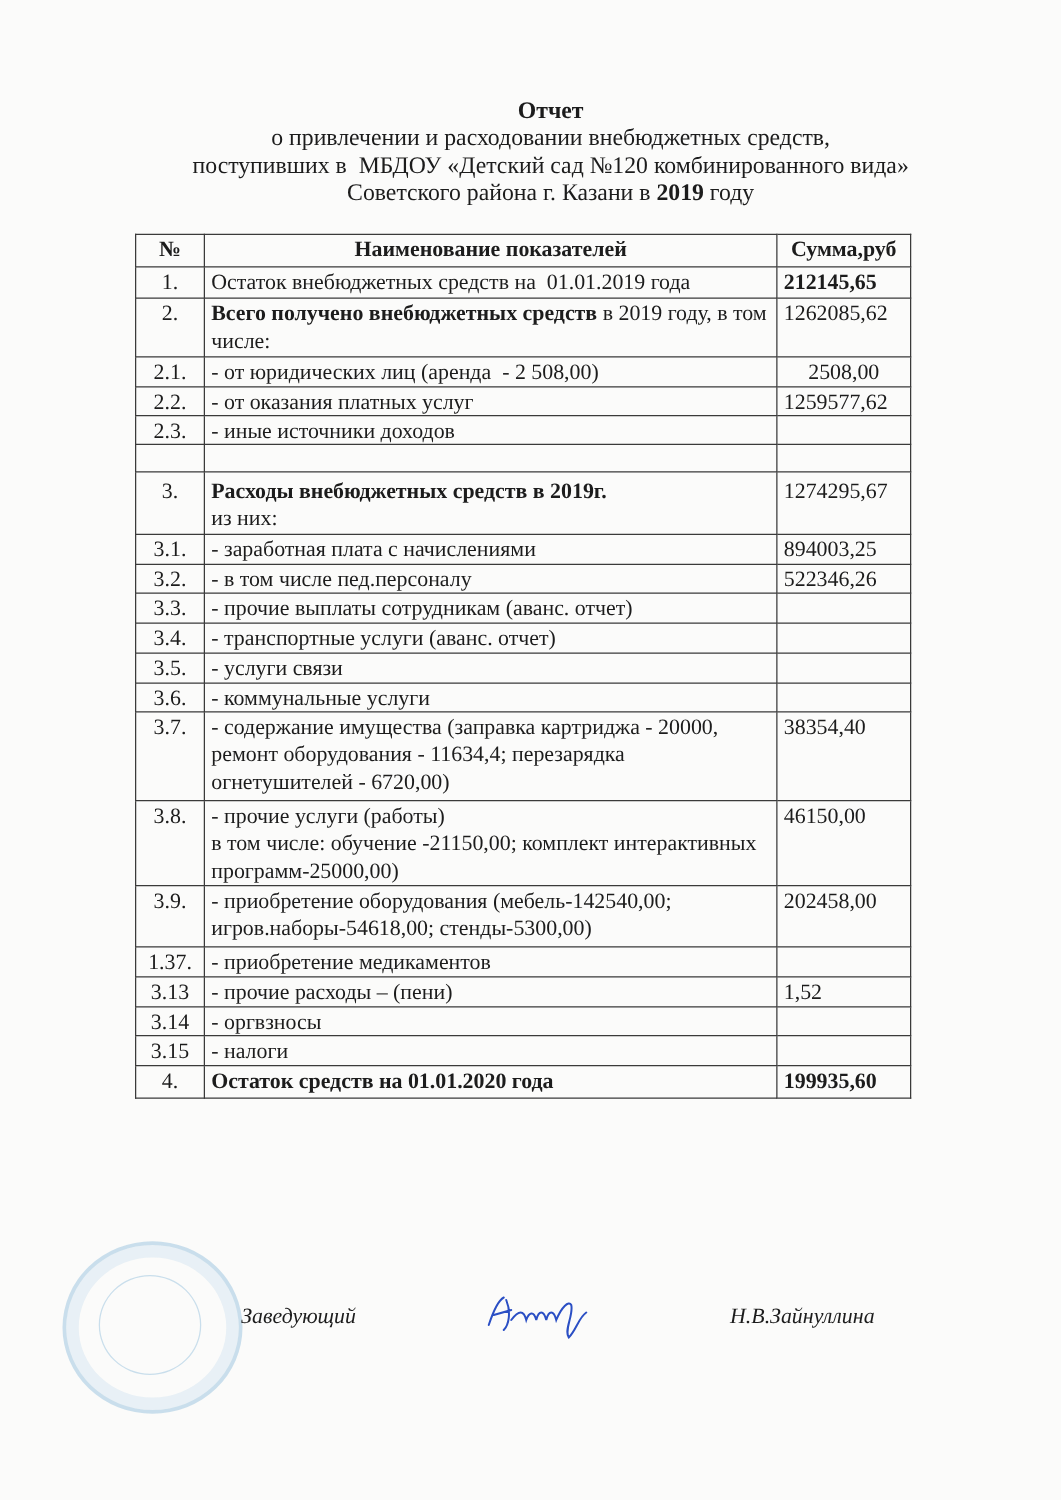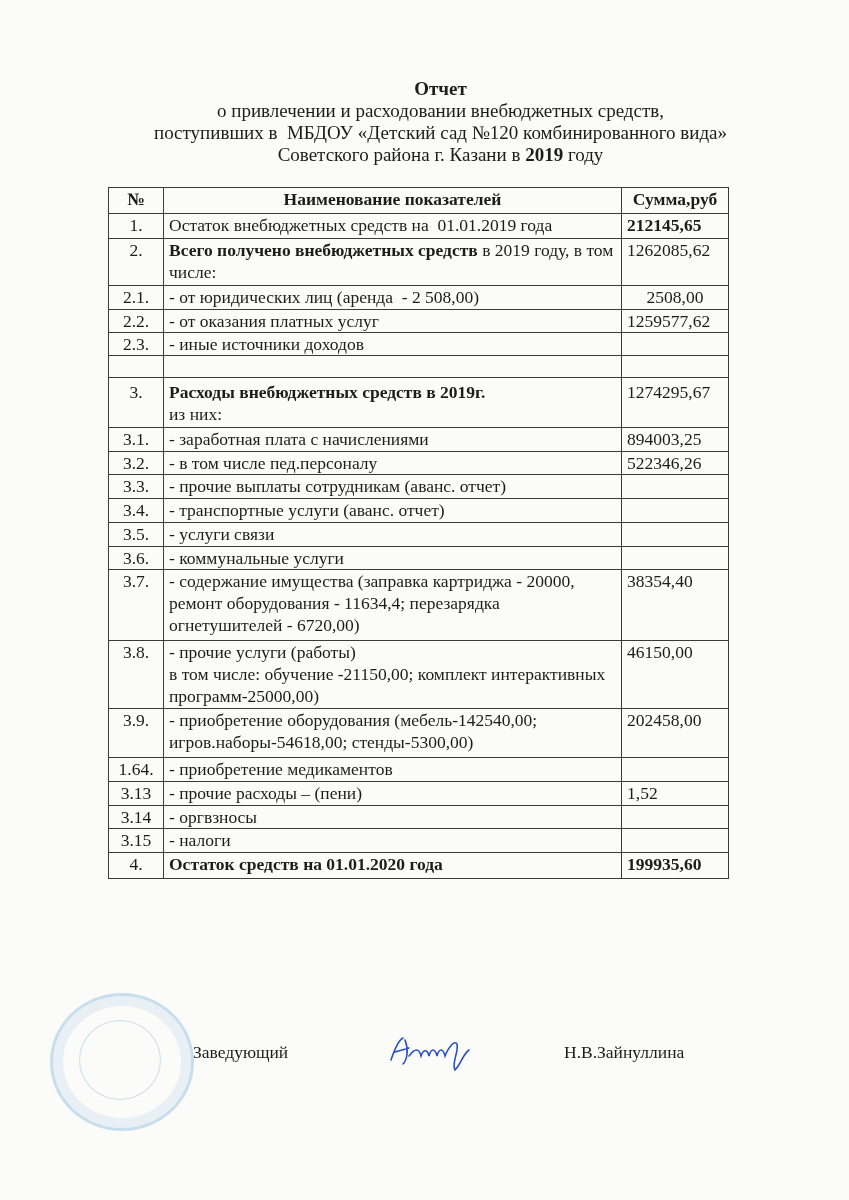--- a/index.html
+++ b/index.html
@@ -17,21 +17,21 @@
     border-collapse:collapse; font-size:17.5px; line-height:22px;
   }
   table.report td, table.report th {
     border:1.3px solid #3a3a3a; padding:0 5px; vertical-align:top;
   }
   table.report th { font-weight:bold; text-align:center; }
   .c-num { width:44px; text-align:center; }
   .c-sum { width:96px; }
   .bold { font-weight:bold;margin-top:48px; }
   .center { text-align:center; }
-  .footer { position:absolute; top:1042px; font-size:17.5px; }
+  .footer { position:absolute; top:1042px; font-size:17.5px;font-style:italic; }
   .stamp {
     position:absolute; left:50px; top:993px; width:138px; height:132px; border-radius:50%;
     border:3px solid rgba(110,170,210,0.35); box-shadow: inset 0 0 0 10px rgba(150,195,225,0.18);
   }
   .stamp .inner {
     position:absolute; left:26px; top:24px; width:80px; height:78px; border-radius:50%;
     border:1.5px solid rgba(110,170,210,0.35);
   }
   .signature { position:absolute; left:385px; top:1030px; width:95px; height:45px; }
 </style>
@@ -130,21 +130,21 @@
     <td class="c-num">3.8.</td>
     <td><span>- прочие услуги (работы)</span><br><span>в том числе: обучение -21150,00; комплект интерактивных программ-25000,00)</span></td>
     <td>46150,00</td>
   </tr>
   <tr style="height:49px">
     <td class="c-num">3.9.</td>
     <td>- приобретение оборудования (мебель-142540,00; игров.наборы-54618,00; стенды-5300,00)</td>
     <td>202458,00</td>
   </tr>
   <tr style="height:24px">
-    <td class="c-num">1.64.</td>
+    <td class="c-num">1.37.</td>
     <td>- приобретение медикаментов</td>
     <td></td>
   </tr>
   <tr style="height:24px">
     <td class="c-num">3.13</td>
     <td>- прочие расходы – (пени)</td>
     <td>1,52</td>
   </tr>
   <tr style="height:23px">
     <td class="c-num">3.14</td>
@@ -161,13 +161,13 @@
     <td class="bold">Остаток средств на 01.01.2020 года</td>
     <td class="bold">199935,60</td>
   </tr>
 </tbody>
   </table>
 
 <div class="footer" style="left:193px">Заведующий</div>
 <svg class="signature" viewBox="0 0 95 45">
   <path d="M6,30 C10,18 14,10 18,8 M10,22 L24,18 M20,10 C24,20 22,30 18,34 M24,26 C30,18 34,18 36,26 C38,20 42,18 44,26 C46,18 50,18 52,26 C54,18 58,18 60,26 C64,16 70,10 72,14 C74,22 66,34 70,40 C76,34 78,24 84,20" fill="none" stroke="#2b4fc4" stroke-width="1.6" stroke-linecap="round"></path>
 </svg>
-<div class="footer" style="left:564px">Н.В.Зайнуллина</div>
+<div class="footer" style="left:584px">Н.В.Зайнуллина</div>
 
 </body></html>

